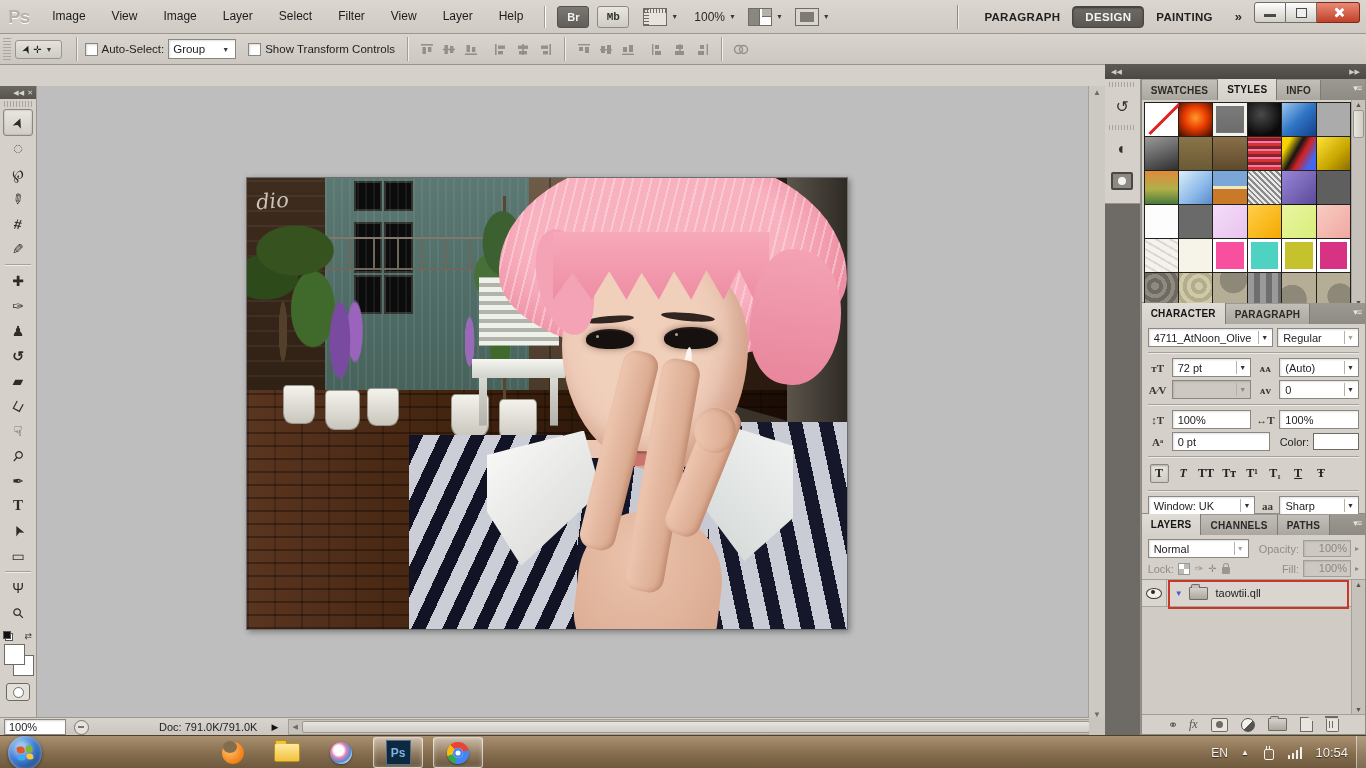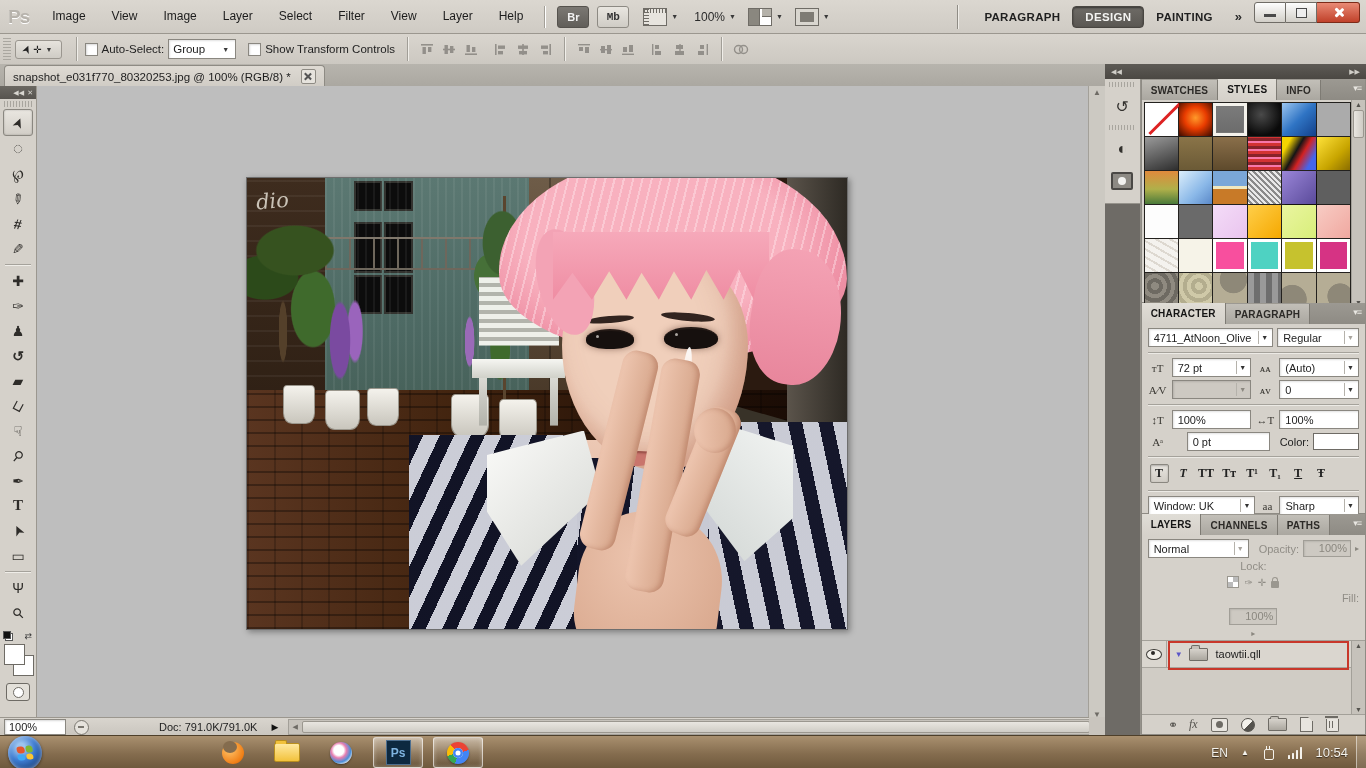--- a/index.html
+++ b/index.html
@@ -162,21 +162,21 @@
   
   #charpanel{height:210px;}
   .chbody{flex:1;padding:4px 6px 2px 6px;font-size:11px;color:#222;display:flex;flex-direction:column;gap:3px;}
   .chrow{display:flex;align-items:center;gap:4px;}
   .combo{display:flex;align-items:center;background:#fff;border:1px solid #8a8780;height:17px;
     box-shadow:inset 1px 1px 2px rgba(0,0,0,.12);padding:0 2px 0 5px;justify-content:space-between;font-size:11px;}
   .combo .dd2{width:11px;height:13px;display:flex;align-items:center;justify-content:center;font-size:7px;color:#333;
     border-left:1px solid #b5b2ab;margin-left:4px;}
   .combo.dis{background:#cdc9c2;color:#8a877f;}
   .combo.dis .dd2{color:#8a877f;}
-  .chic{width:20px;text-align:center;font-size:11px;color:#3a3833;font-family:"Liberation Serif",serif;font-weight:normal;}
+  .chic{width:20px;text-align:center;font-size:11px;color:#3a3833;font-family:"Liberation Serif",serif;font-weight:bold;}
   .chdiv{height:1px;background:#a5a29b;box-shadow:0 1px 0 #eceae5;margin:2px 0;}
   .fmtrow{display:flex;align-items:center;gap:6px;padding:2px 2px;}
   .fmtbtn{min-width:17px;height:17px;display:flex;align-items:center;justify-content:center;
     font-family:"Liberation Serif",serif;font-weight:bold;font-size:12px;color:#222;}
   .fmtbtn.pressed{border:1px solid #8a8780;border-radius:2px;background:linear-gradient(#e9e6e0,#d0ccc5);box-shadow:inset 0 1px 2px rgba(0,0,0,.25);}
   .fmt1{font-style:italic;}
   .fmt6 span{text-decoration:underline;}
   .colorswatch{width:44px;height:15px;background:#fff;border:1px solid #6e6b65;box-shadow:inset 0 0 0 1px #fff;}
 
   
@@ -512,26 +512,20 @@
     <span class="alignbtn">
         <svg width="16" height="13">
           <g fill="none" stroke="#7e7b76" stroke-width="1.4">
             <circle cx="5.5" cy="6.5" r="4"></circle>
             <circle cx="10.5" cy="6.5" r="4"></circle>
           </g>
         </svg>
       </span>
   </div>
 
-  <div id="tabbar">
-    <div class="doctab">
-      <span>snapshot_e031f770_80320253.jpg @ 100% (RGB/8) *</span>
-      <span class="tabclose"></span>
-    </div>
-  </div>
 
   <div id="leftdock">
     <div class="dockhead-sm">
       <span>◀◀</span>
       <span>✕</span>
     </div>
     <div class="gripline"></div>
     <div class="tool sel">
         <span class="g r-move">➤</span>
       </div>
@@ -800,21 +794,21 @@
               <div class="combo" style="flex:1;">
                 <span>100%</span>
               </div>
               <span class="chic">↔T</span>
               <div class="combo" style="flex:1;">
                 <span>100%</span>
               </div>
             </div>
             <div class="chrow">
               <span class="chic">Aᵃ</span>
-              <div class="combo" style="flex:1;margin-left:15px;">
+              <div class="combo" style="flex:1;">
                 <span>0 pt</span>
               </div>
               <span style="font-size:11px;margin-left:6px;">Color:</span>
               <span class="colorswatch"></span>
             </div>
             <div class="chdiv"></div>
             <div class="fmtrow">
               <span class="fmtbtn pressed">
                   <span>T</span>
                 </span>
@@ -864,21 +858,21 @@
           </div>
           <div class="lyrctl">
             <div class="combo" style="width:92px;">
               <span>Normal</span>
                 <span class="dd2" style="color:#a8a49d;">▼</span>
             </div>
             <span class="dislabel" style="margin-left:6px;">Opacity:</span>
             <span class="numfield">100%</span>
             <span class="spn">▸</span>
           </div>
-          <div class="lyrctl" style="padding-top:0;flex-direction:column;">
+          <div class="lyrctl" style="padding-top:0;">
             <span class="dislabel">Lock:</span>
             <span class="lockics">
               <span class="checker"></span>
               <span>✑</span>
               <span>✛</span>
               <span class="padlock"></span>
             </span>
             <span class="dislabel" style="margin-left:auto;">Fill:</span>
             <span class="numfield">100%</span>
             <span class="spn">▸</span>

